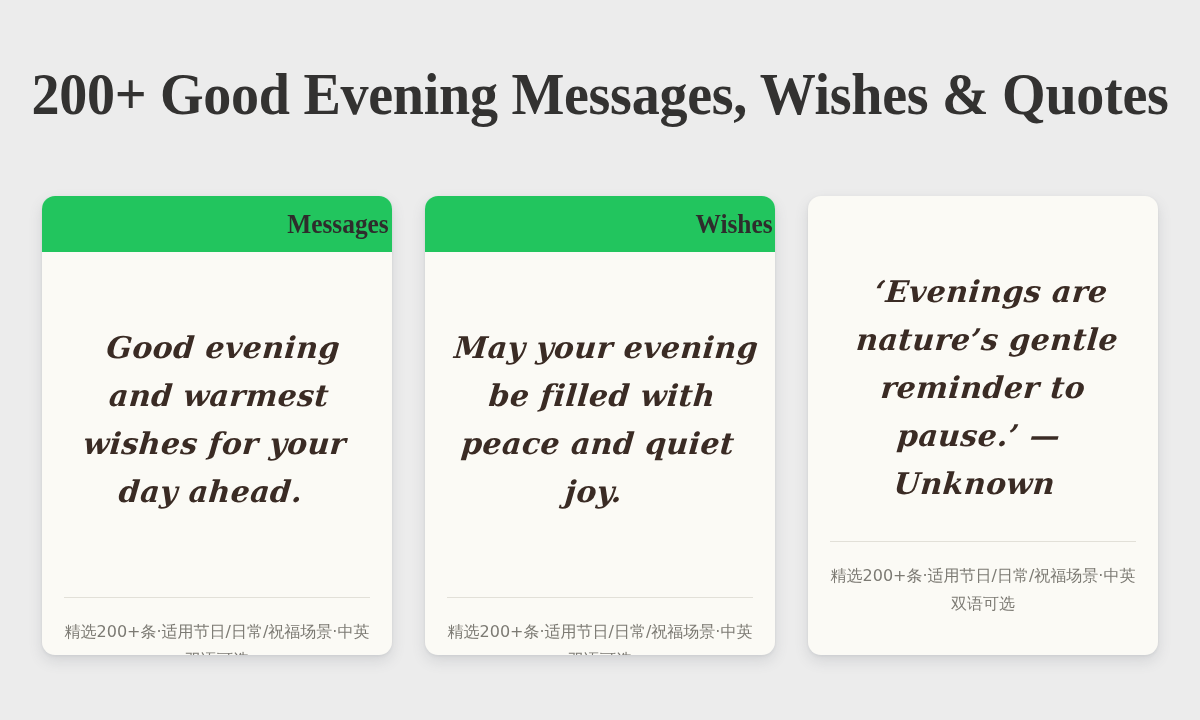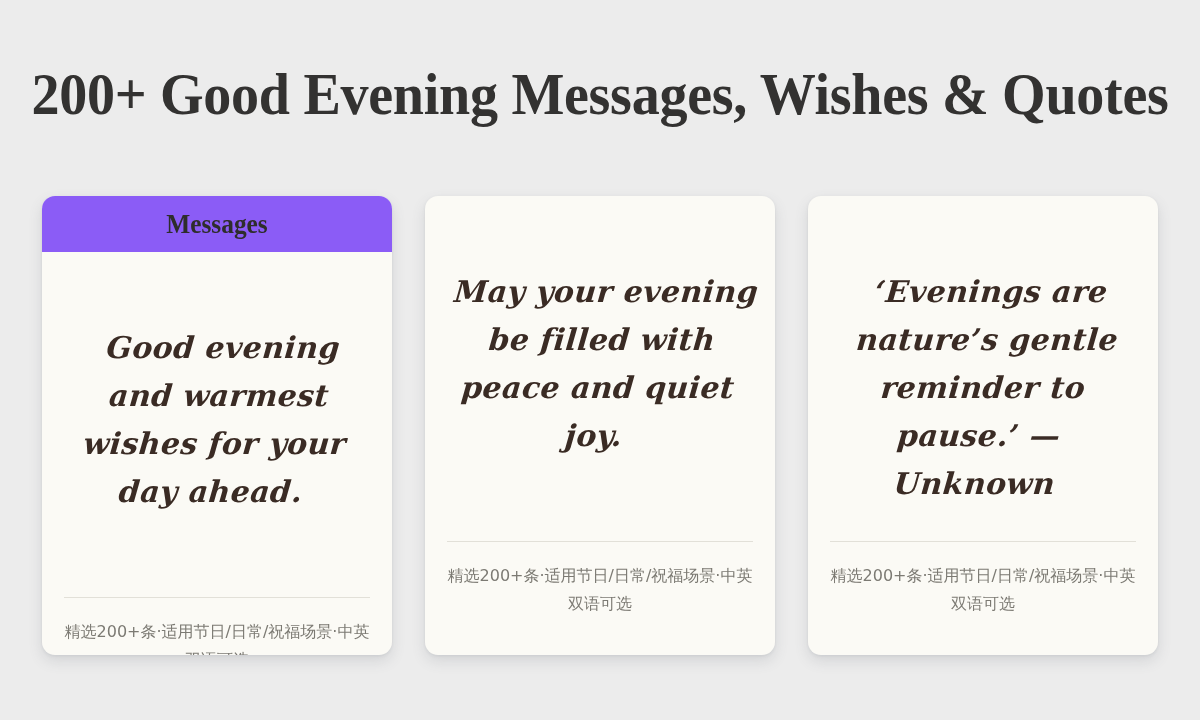--- a/index.html
+++ b/index.html
@@ -53,24 +53,24 @@
     box-shadow: 0 6px 14px rgba(90, 95, 105, 0.16),
                 0 1px 3px rgba(90, 95, 105, 0.10);
     display: flex;
     flex-direction: column;
     overflow: hidden;
   }
 
   .card-header {
     height: 56px;
     flex: 0 0 56px;
-    background: #8b5cf6;
+    background: #22c55e;
     display: flex;
     align-items: center;
-    justify-content: center;
+    justify-content: flex-end;
   }
 
   .card-header-label {
     font-family: "Liberation Serif", "DejaVu Serif", serif;
     font-weight: 700;
     font-size: 27px;
     line-height: 30px;
     color: #2e2d2c;
     transform: scaleX(0.94);
   }
@@ -132,20 +132,23 @@
       <span class="card-header-label">Messages</span>
     </div>
     <div class="card-body">
       <div class="quote">Good evening and warmest wishes for your day ahead.</div>
       <div class="divider"></div>
       <div class="footnote">精选200+条·适用节日/日常/祝福场景·中英双语可选</div>
     </div>
   </div>
 
   <div class="card">
+    <div class="card-header">
+      <span class="card-header-label">Wishes</span>
+    </div>
     <div class="card-body">
       <div class="quote">May your evening be filled with peace and quiet joy.</div>
       <div class="divider"></div>
       <div class="footnote">精选200+条·适用节日/日常/祝福场景·中英双语可选</div>
     </div>
   </div>
 
   <div class="card">
     <div class="card-body">
       <div class="quote">‘Evenings are nature’s gentle reminder to pause.’ — Unknown</div>

